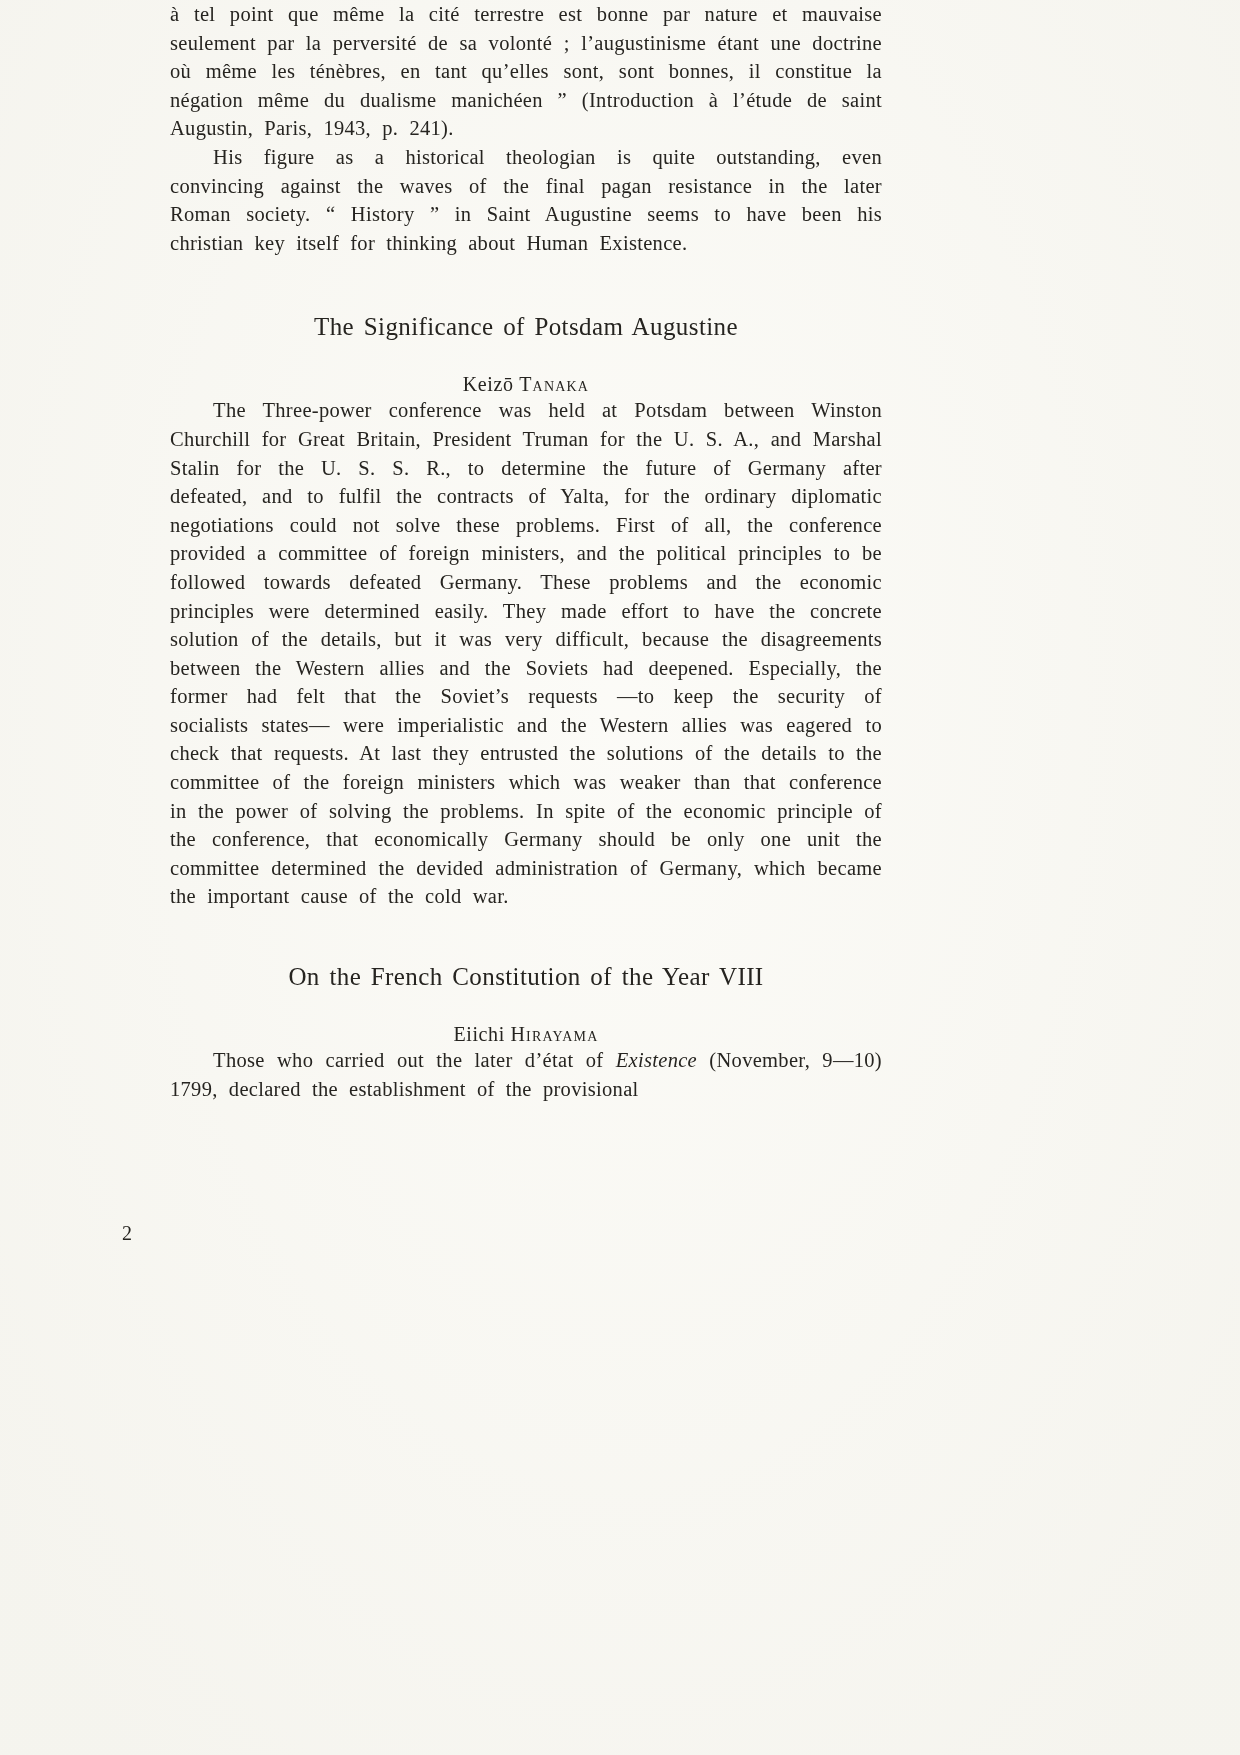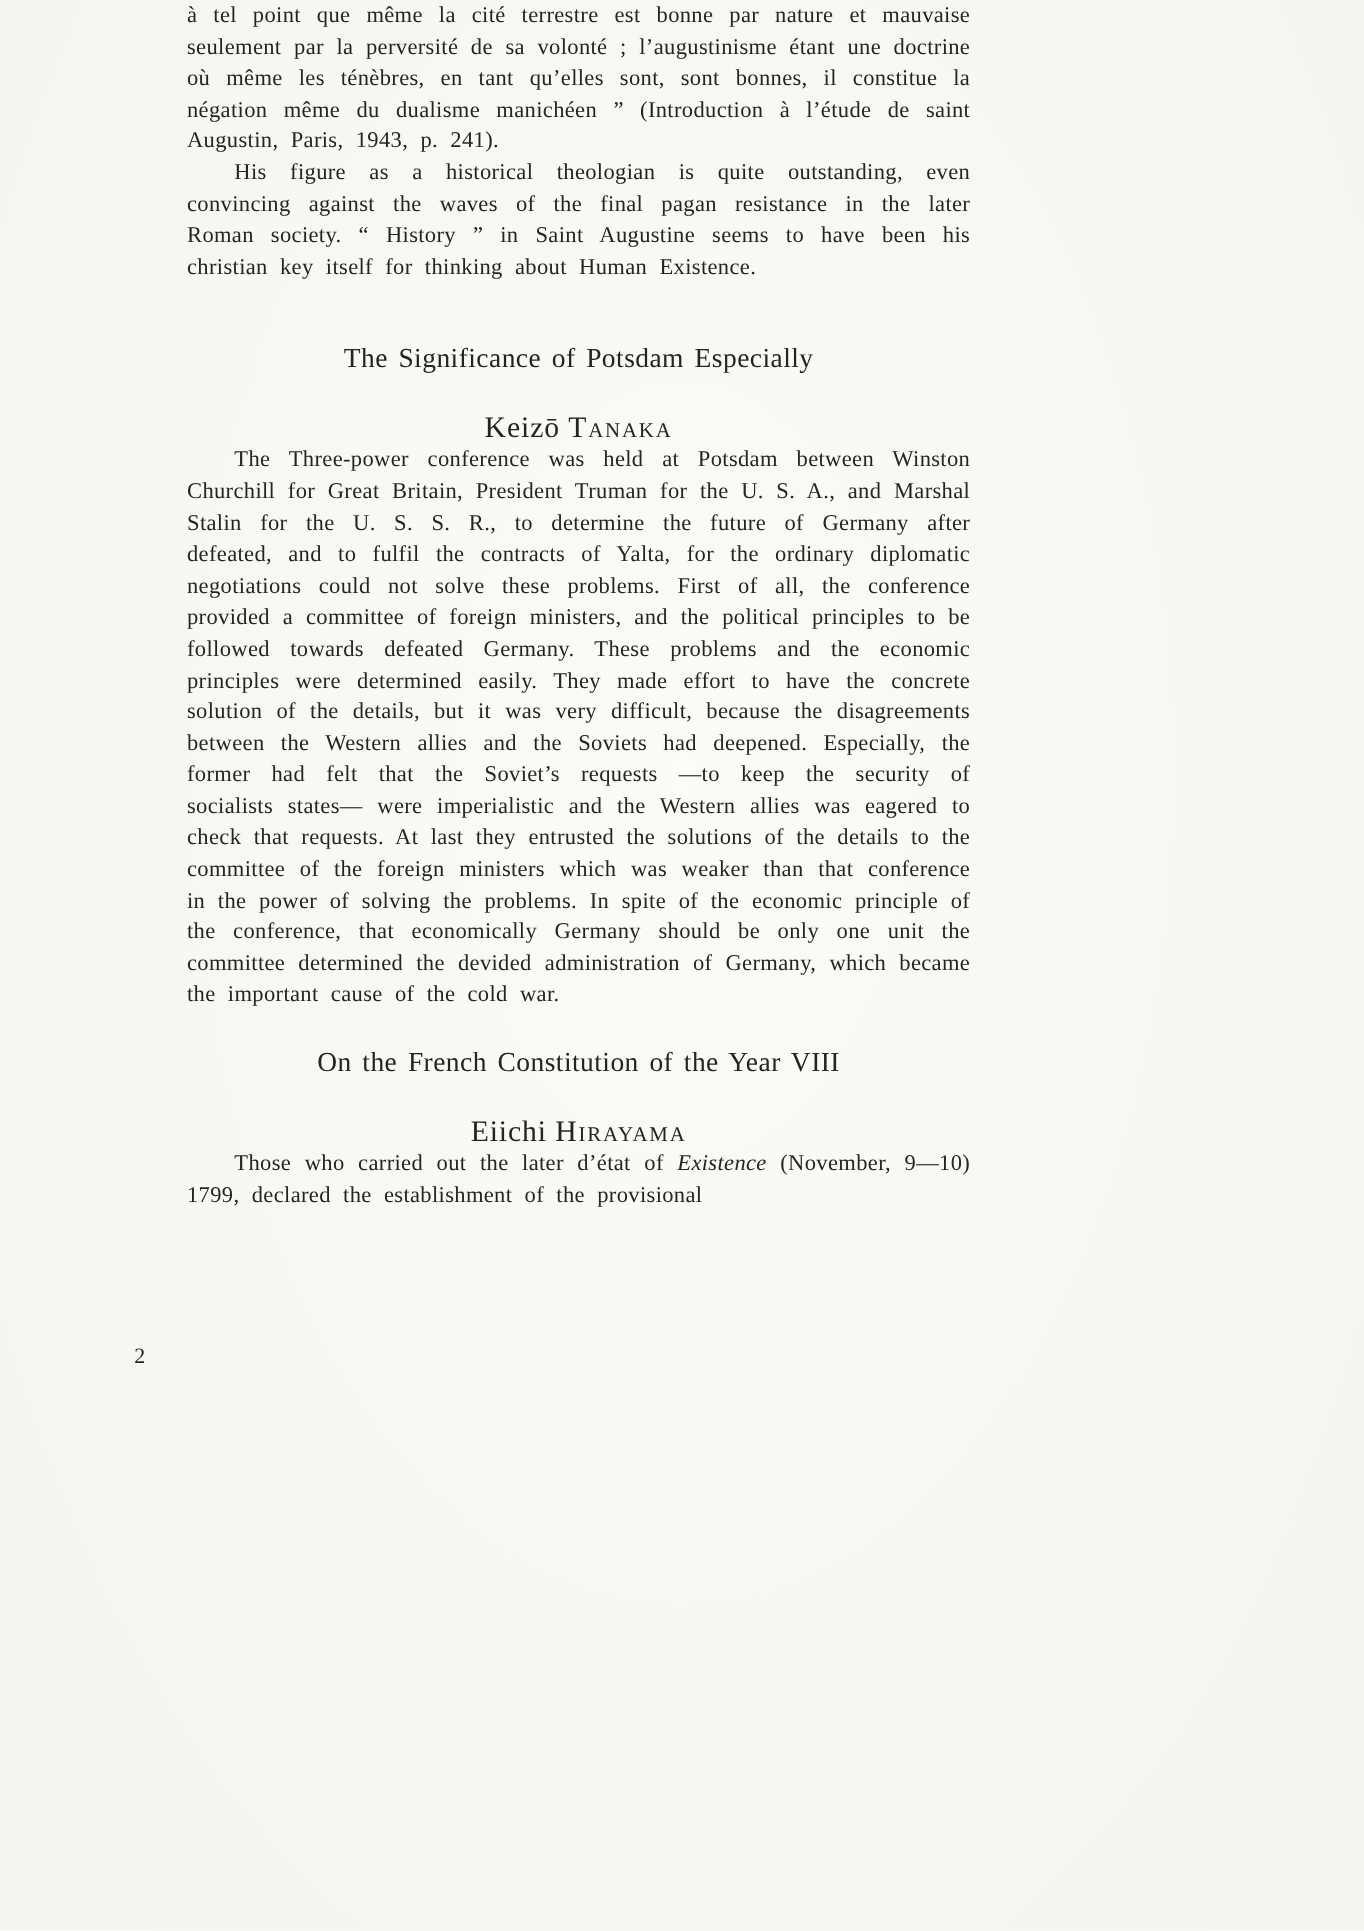--- a/index.html
+++ b/index.html
@@ -40,24 +40,24 @@
   }
   .article-title {
     font-size: 25px;
     font-weight: normal;
     text-align: center;
     margin: 0;
     letter-spacing: 0.4px;
     word-spacing: 0.12em;
   }
   .title-1 { margin-top: 56px; }
-  .title-2 { margin-top: 34px; }
+  .title-2 { margin-top: 52px; }
   .author-line {
     text-align: center;
-    font-size: 27px;
+    font-size: 20px;
     margin: 32px 0 0 0;
     letter-spacing: 0.03em;
   }
   .smallcaps {
     font-variant: small-caps;
     letter-spacing: 0.06em;
   }
   .para-after-author { margin-top: 26px; }
   .italic { font-style: italic; }
   .page-number {
@@ -74,21 +74,21 @@
 <div class="scan-page"></div>
 
 <div class="page-number">2</div>
 
 <div class="content">
 
   <p class="body-text">à tel point que même la cité terrestre est bonne par nature et mauvaise seulement par la perversité de sa volonté ; l’augustinisme étant une doctrine où même les ténèbres, en tant qu’elles sont, sont bonnes, il constitue la négation même du dualisme manichéen ” (Introduction à l’étude de saint Augustin, Paris, 1943, p. 241).</p>
 
   <p class="body-text indent">His figure as a historical theologian is quite outstanding, even convincing against the waves of the final pagan resistance in the later Roman society.  “ History ”  in Saint Augustine seems to have been his christian key itself for thinking about Human Existence.</p>
 
-  <h1 class="article-title title-1">The Significance of Potsdam Especially</h1>
+  <h1 class="article-title title-1">The Significance of Potsdam Augustine</h1>
 
   <p class="author-line"><span>Keizō </span><span class="smallcaps">Tanaka</span></p>
 
   <p class="body-text indent para-after-author">The Three-power conference was held at Potsdam between Winston Churchill for Great Britain, President Truman for the U. S. A., and Marshal Stalin for the U. S. S. R., to determine the future of Germany after defeated, and to fulfil the contracts of Yalta, for the ordinary diplomatic negotiations could not solve these problems.  First of all, the conference provided a committee of foreign ministers, and the political principles to be followed towards defeated Germany.  These problems and the economic principles were determined easily.  They made effort to have the concrete solution of the details, but it was very difficult, because the disagreements between the Western allies and the Soviets had deepened.  Especially, the former had felt that the Soviet’s requests —to keep the security of socialists states— were imperialistic and the Western allies was eagered to check that requests.  At last they entrusted the solutions of the details to the committee of the foreign ministers which was weaker than that conference in the power of solving the problems.  In spite of the economic principle of the conference, that economically Germany should be only one unit the committee determined the devided administration of Germany, which became the important cause of the cold war.</p>
 
   <h1 class="article-title title-2">On the French Constitution of the Year VIII</h1>
 
   <p class="author-line"><span>Eiichi </span><span class="smallcaps">Hirayama</span></p>
 
   <p class="body-text indent para-after-author"><span>Those who carried out the later d’état of </span><span class="italic">Existence</span><span> (November, 9—10) 1799, declared the establishment of the provisional</span></p>

